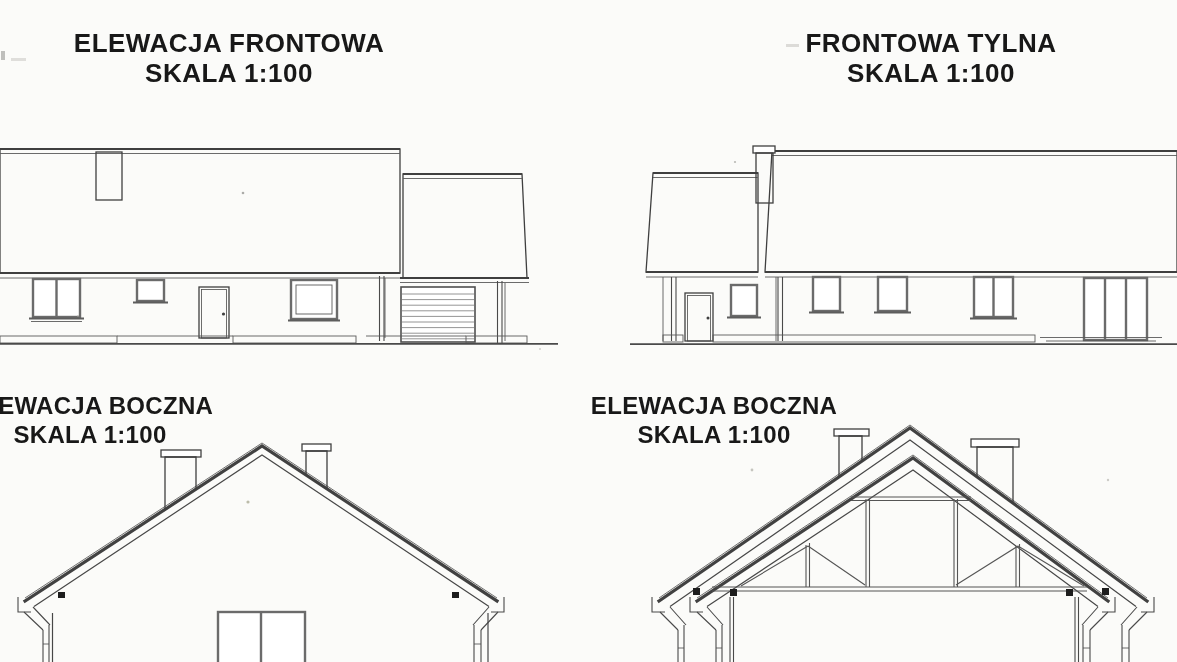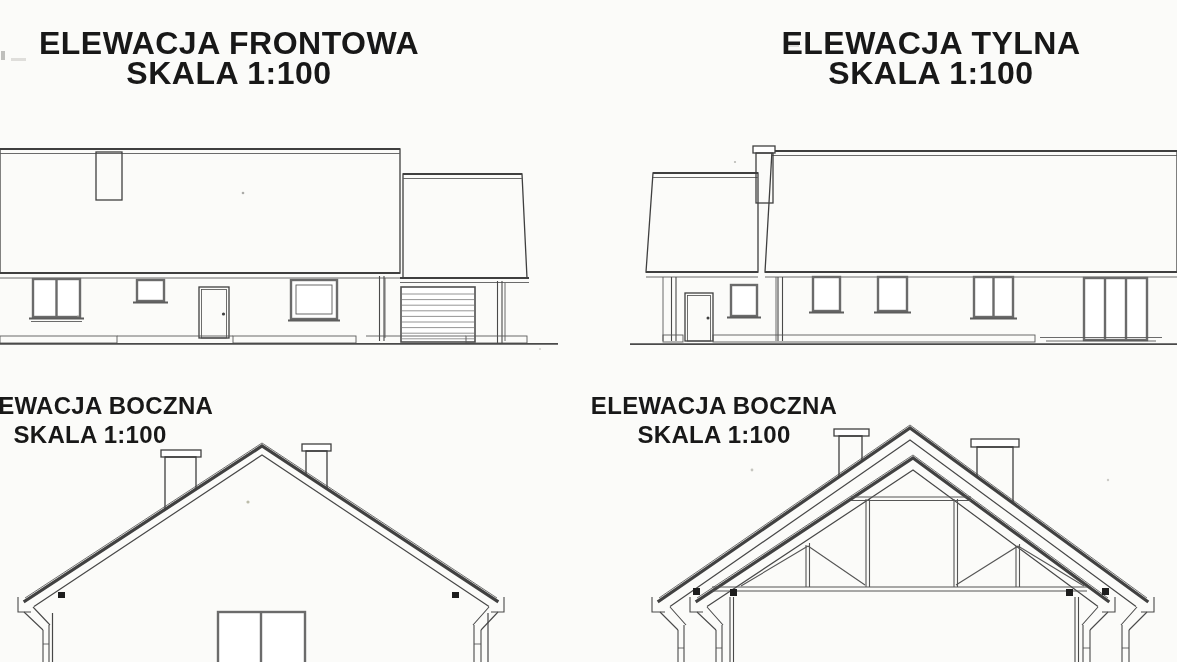--- a/index.html
+++ b/index.html
@@ -6,21 +6,21 @@
   body{
     width:1177px;height:662px;position:relative;overflow:hidden;
     background:#fbfbf9;
     font-family:"Liberation Sans",sans-serif;
   }
   .title-block{
     position:absolute;transform:translateX(-50%);
     text-align:center;color:#181818;white-space:nowrap;
     font-weight:bold;
   }
-  .title-block.top{font-size:32px;line-height:30px;letter-spacing:0.5px;text-align:center;}
+  .title-block.top{font-size:26px;line-height:30px;letter-spacing:0.5px;text-align:center;}
   .title-block.bottom{font-size:24px;line-height:29px;letter-spacing:0.3px;}
   svg{position:absolute;left:0;top:0;}
   .ln{stroke:#3f3f3f;stroke-width:1.3;fill:none;}
   .ln2{stroke:#3f3f3f;stroke-width:2.2;fill:none;}
   .thin{stroke:#5a5a5a;stroke-width:0.9;fill:none;}
   .thick{stroke:#414141;stroke-width:3.2;fill:none;stroke-linecap:square;}
   .hair{stroke:#4a4a4a;stroke-width:0.8;fill:none;}
   .band{stroke:#474747;stroke-width:1.2;fill:none;}
   .frame{stroke:#6b6b6b;stroke-width:2.4;fill:#ffffff;}
   .frameln{stroke:#6b6b6b;stroke-width:2.4;fill:none;}
@@ -301,21 +301,21 @@
     <circle cx="540" cy="349" r="1" fill="#b0afa9"></circle>
   </g>
 </svg>
 
 <div class="title-block top" style="left:229px;top:28px">
   <div>ELEWACJA FRONTOWA</div>
   <div>SKALA 1:100</div>
 </div>
 
 <div class="title-block top" style="left:931px;top:28px">
-  <div>ELEWACJA TYLNA</div>
+  <div>FRONTOWA TYLNA</div>
   <div>SKALA 1:100</div>
 </div>
 
 <div class="title-block bottom" style="left:90px;top:391px">
   <div>ELEWACJA BOCZNA</div>
   <div>SKALA 1:100</div>
 </div>
 
 <div class="title-block bottom" style="left:714px;top:391px">
   <div>ELEWACJA BOCZNA</div>

